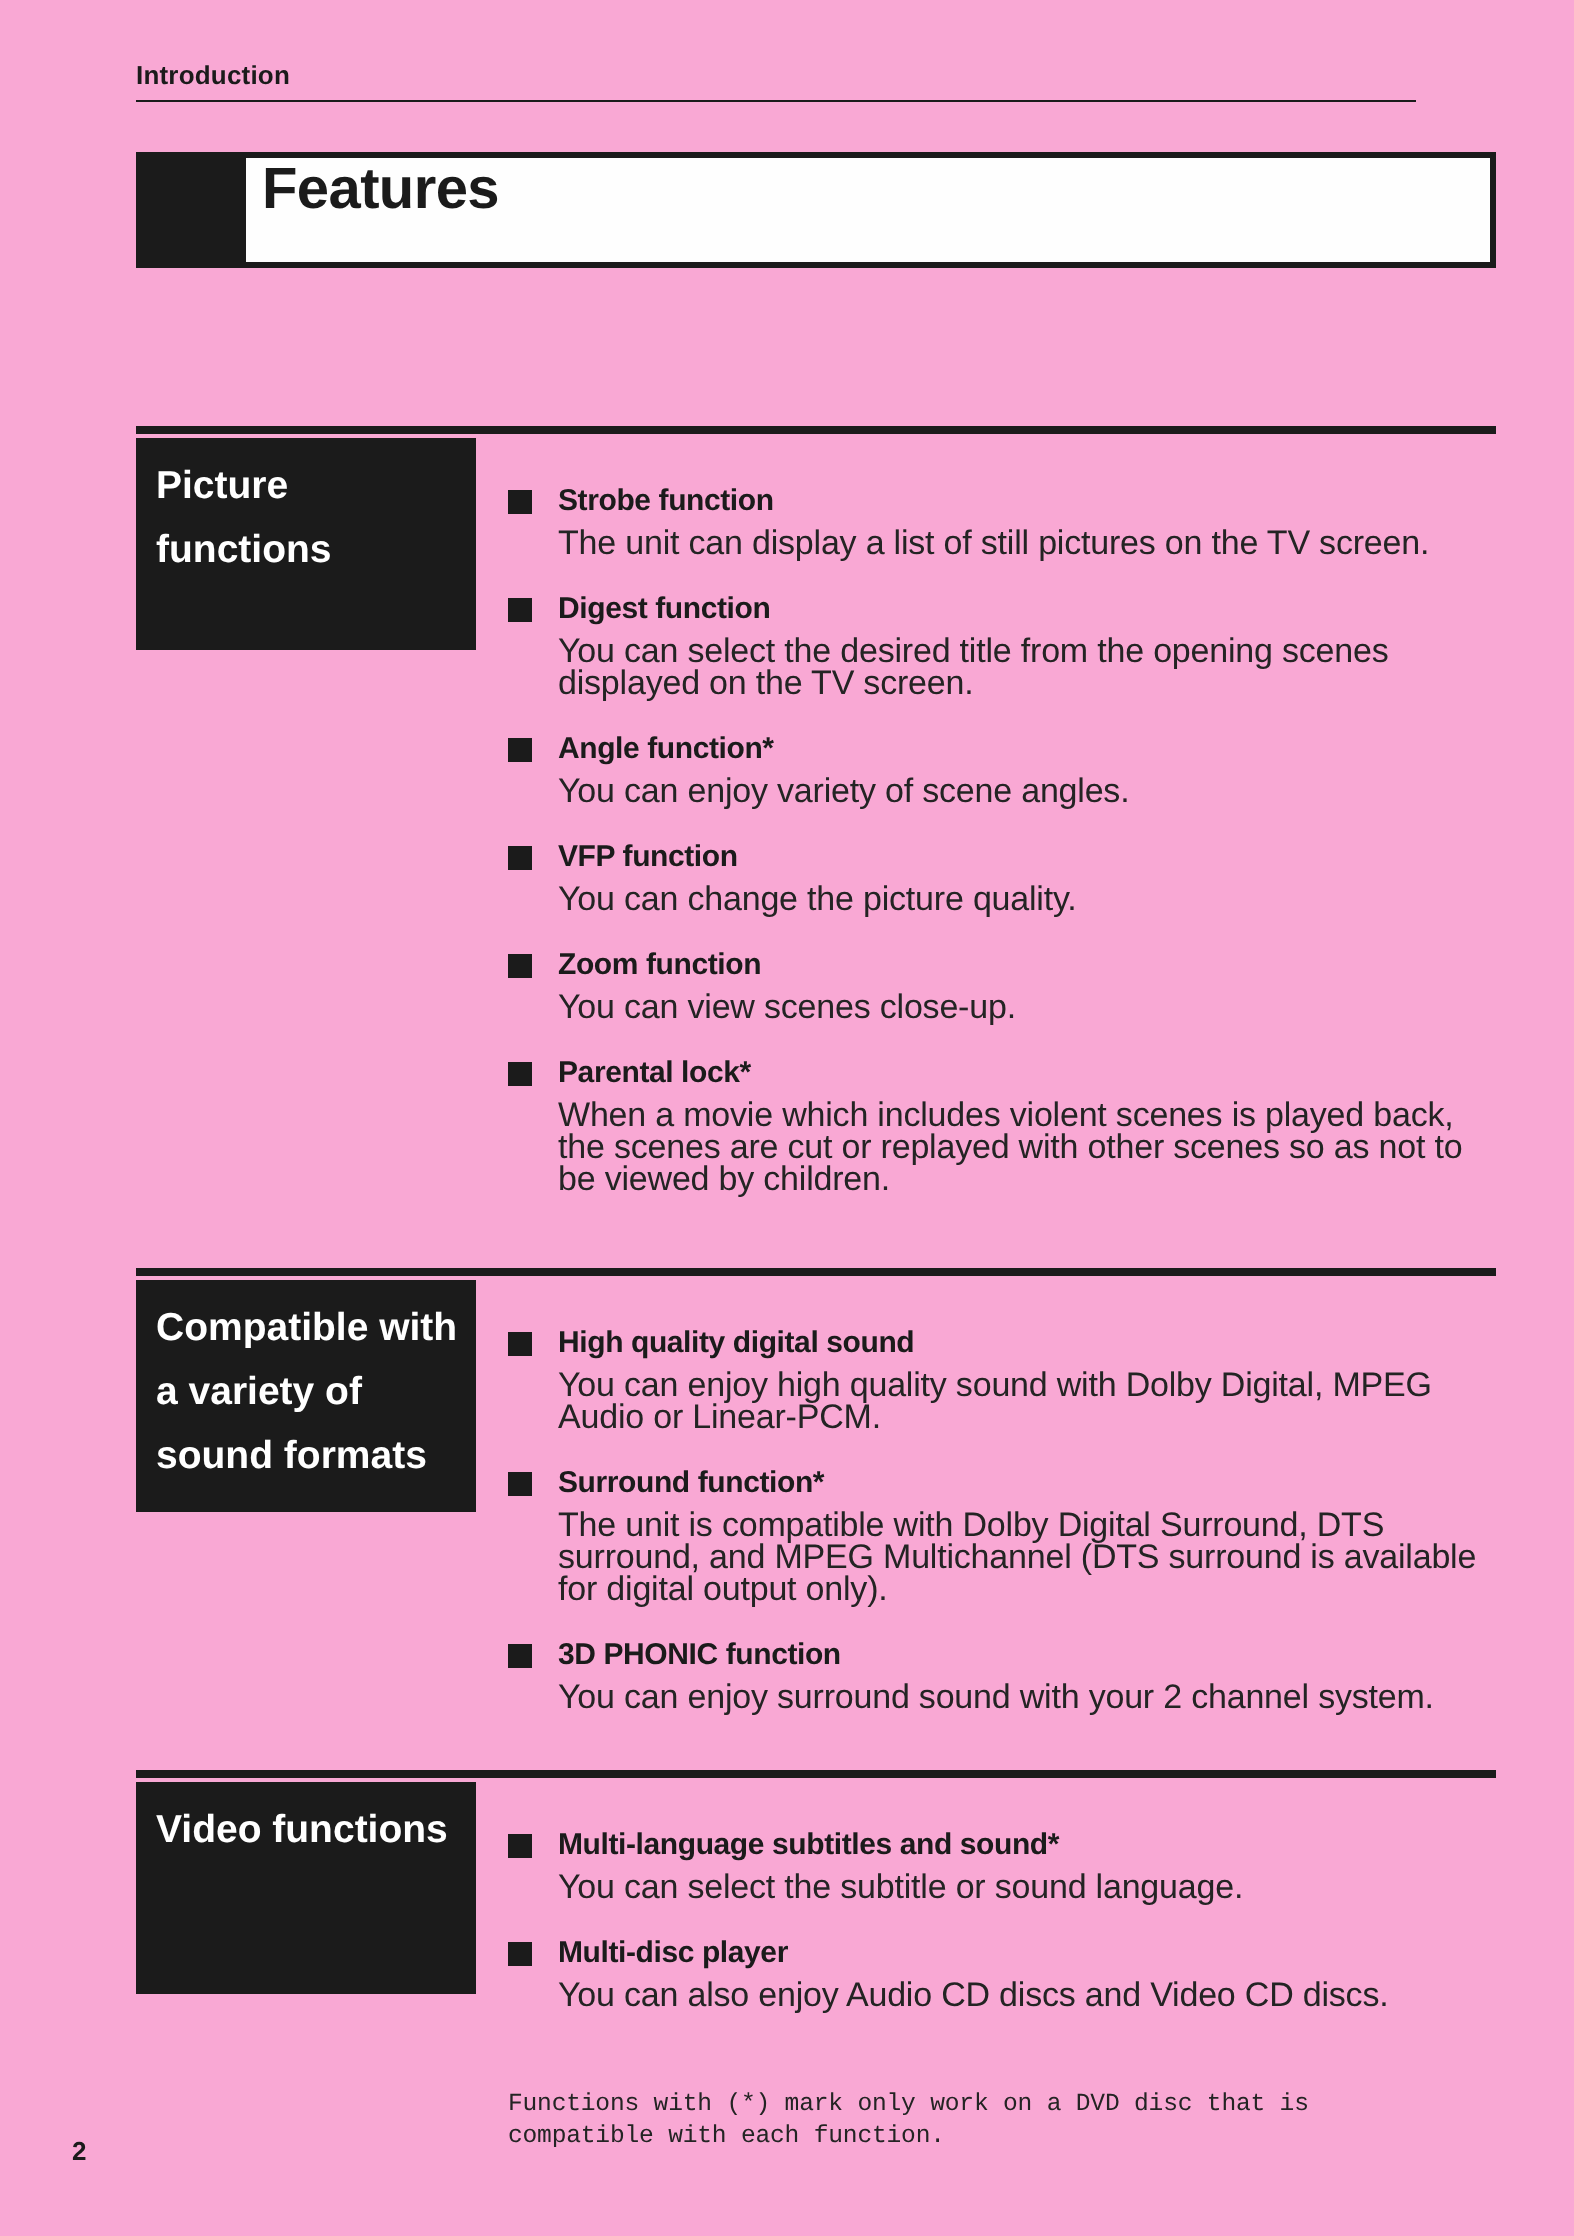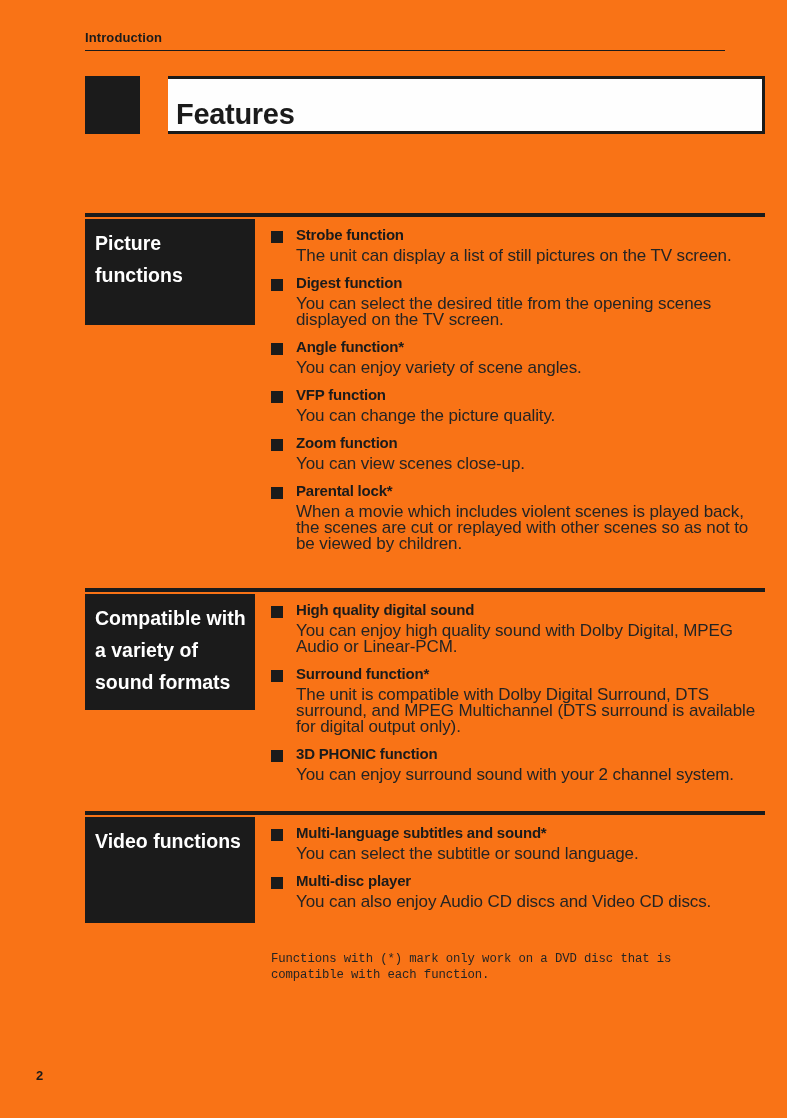--- a/index.html
+++ b/index.html
@@ -1,24 +1,24 @@
 <!DOCTYPE html>
 <html><head>
 <meta charset="utf-8">
 <style>
   * { box-sizing: border-box; }
   html, body { margin: 0; padding: 0; background: #ffffff; }
   .page {
     position: relative;
     width: 787px;
     height: 1118px;
-    background: #f97316;
+    background: #f9a8d4;
     font-family: "Liberation Sans", sans-serif;
     color: #1b1b1b;
-    padding: 30px 52px 0 85px;
+    padding: 30px 52px 0 68px;
     overflow: hidden;
   }
   
   .intro {
     width: 640px;
     font-weight: bold;
     font-size: 13px;
     letter-spacing: 0.1px;
     padding-bottom: 5px;
     border-bottom: 1.5px solid #1b1b1b;
@@ -35,22 +35,21 @@
     height: 100%;
     background: #1b1b1b;
     flex: none;
   }
   .banner-box {
     flex: 1;
     border: 3px solid #1b1b1b;
     border-left: none;
     background: #fefefe;
     display: flex;
-    align-items: flex-end;
-    margin-left: 28px;
+    align-items: flex-start;
   }
   .banner-box h1 {
     margin: 0;
     padding-left: 8px;
     font-size: 29px;
     font-weight: bold;
     letter-spacing: -0.3px;
   }
   
   .feature-section {
@@ -73,21 +72,21 @@
     line-height: 32px;
     padding: 8px 6px 12px 10px;
     flex: none;
   }
   .section-content {
     flex: 1;
     padding-top: 9px;
     padding-left: 16px;
   }
   .feature-item { margin-bottom: 10px; }
-  .item-head { display: flex; align-items: center; }
+  .item-head { display: flex; align-items: flex-start; margin-top: 16px; }
   .bullet {
     width: 12px;
     height: 12px;
     background: #1b1b1b;
     margin-top: 3px;
     flex: none;
   }
   .item-head h3 {
     margin: 0 0 0 13px;
     font-size: 15px;

